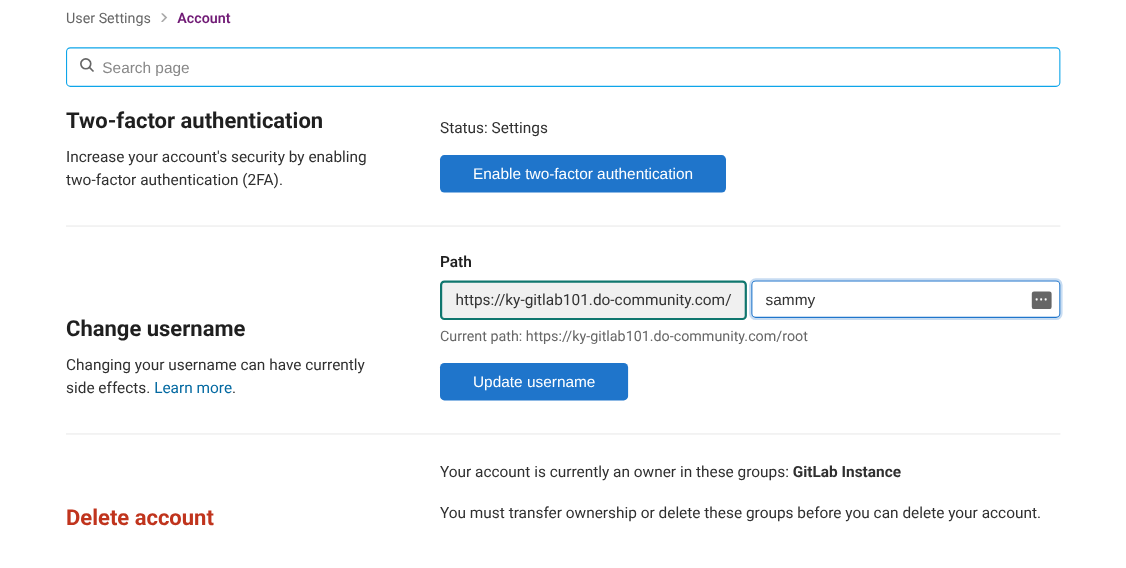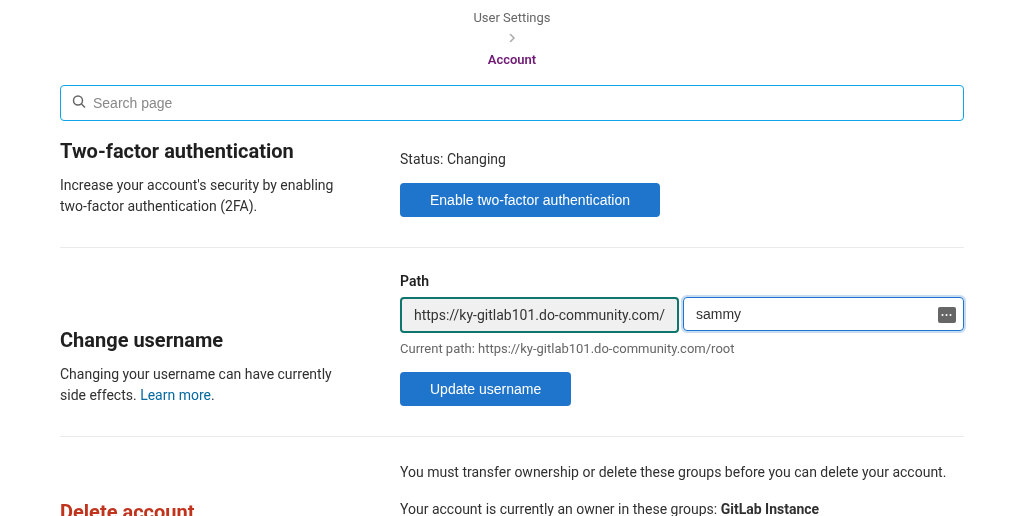--- a/index.html
+++ b/index.html
@@ -10,21 +10,20 @@
       background: #fff;
       padding: 10px 60px;
     }
     .breadcrumb {
       font-size: 13px;
       color: #666;
       margin-bottom: 18px;
       display: flex;
       align-items: center;
       gap: 8px;
-      flex-direction: column;
     }
     .breadcrumb-link { color: #666; }
     .breadcrumb-sep { color: #aaa; font-size: 10px; }
     .breadcrumb-current { color: #701a75; font-weight: 600; }
     .search-wrap {
       position: relative;
       margin-bottom: 18px;
     }
     .search-icon-pos {
       position: absolute;
@@ -168,21 +167,21 @@
 </div>
 
 <div class="section">
   <div class="section-left">
     <h2>Two-factor authentication</h2>
     <p class="desc">Increase your account's security by enabling two-factor authentication (2FA).</p>
   </div>
   <div class="section-right">
     <div class="status-line">
       <span>Status:</span>
-      <span>Changing</span>
+      <span>Settings</span>
     </div>
     <button class="btn-primary">Enable two-factor authentication</button>
   </div>
 </div>
 
 <div class="section">
   <div class="section-left">
     <h2>Change username</h2>
     <p class="desc">
       <span>Changing your username can have currently side effects. </span><a href="#">Learn more</a><span>.</span>
@@ -203,18 +202,18 @@
     </div>
     <button class="btn-primary">Update username</button>
   </div>
 </div>
 
 <div class="section">
   <div class="section-left">
     <h2 class="danger">Delete account</h2>
   </div>
   <div class="section-right">
-    <p class="para">You must transfer ownership or delete these groups before you can delete your account.</p>
     <p class="para">
       <span>Your account is currently an owner in these groups: </span><strong>GitLab Instance</strong>
     </p>
+    <p class="para">You must transfer ownership or delete these groups before you can delete your account.</p>
   </div>
 </div>
 
 </body></html>

